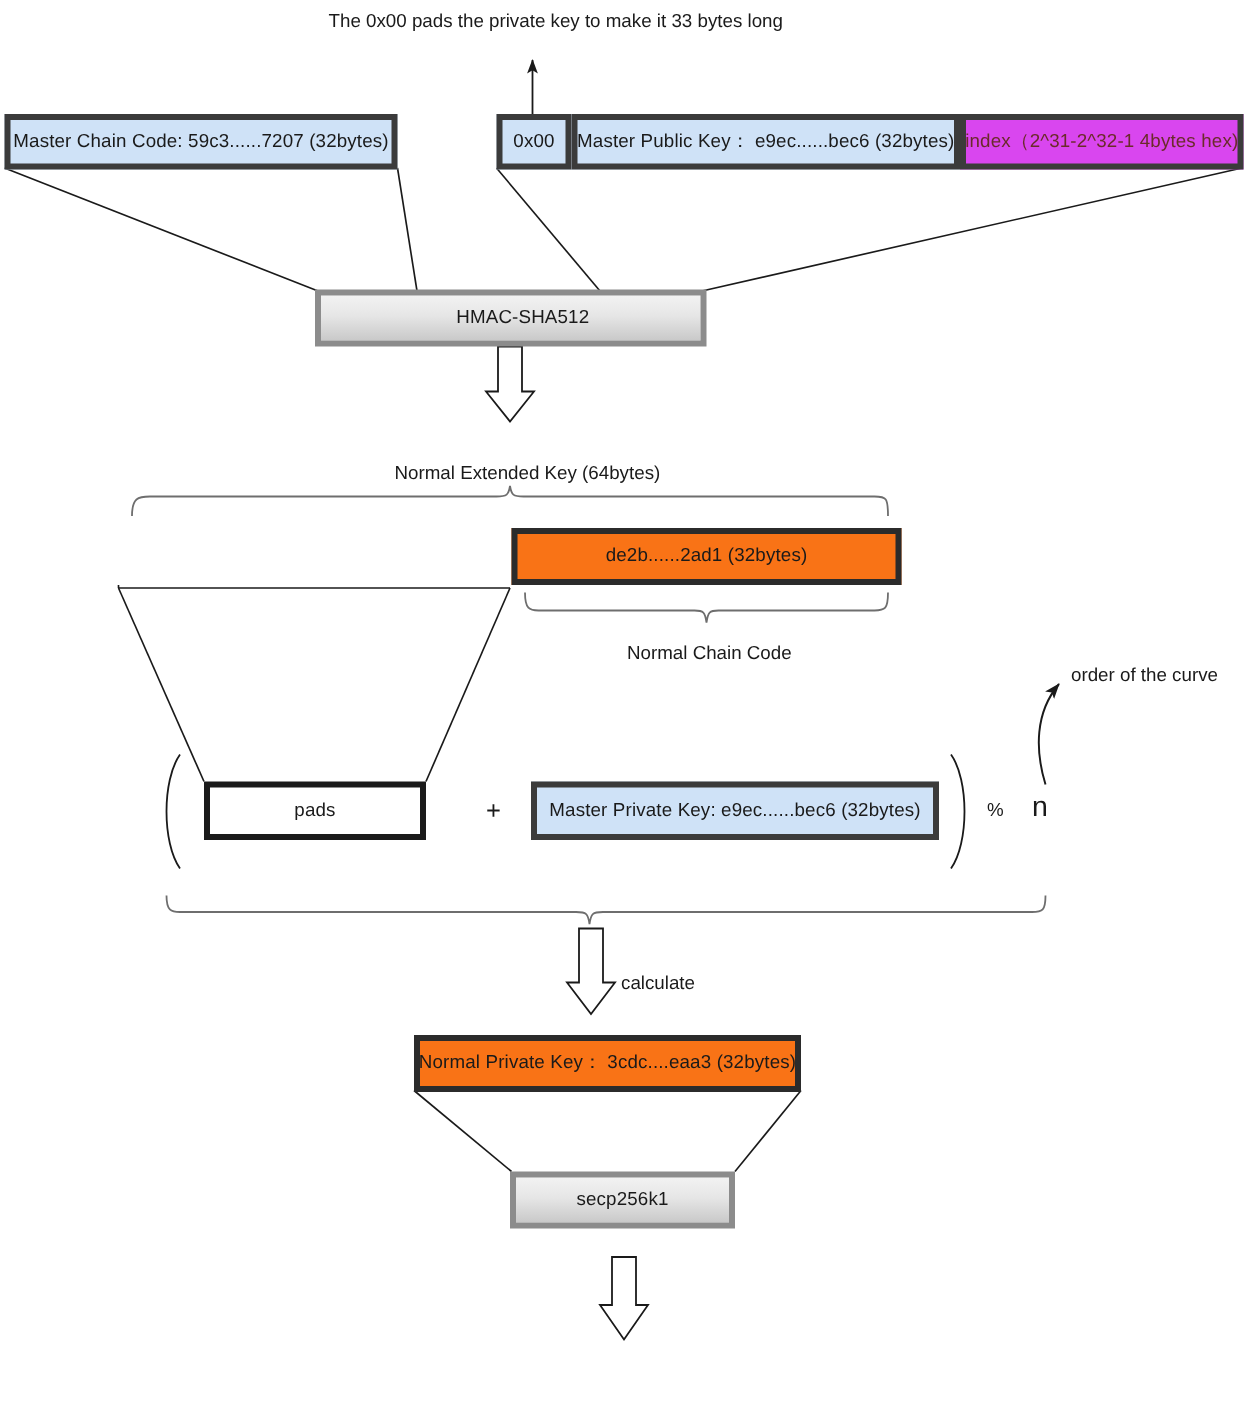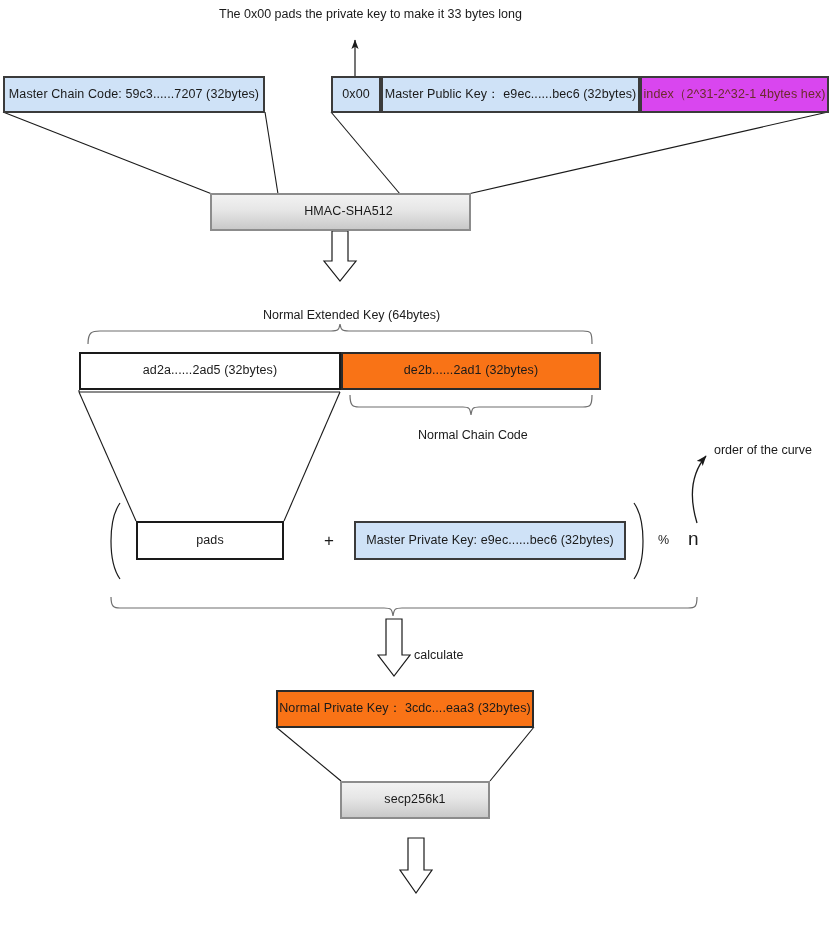--- a/index.html
+++ b/index.html
@@ -25,21 +25,21 @@
     width: 832px;
     height: 941px;
     pointer-events: none;
   }
   .node {
     position: absolute;
     box-sizing: border-box;
     display: flex;
     align-items: center;
     justify-content: center;
-    border: 2px solid #1d4ed8;
+    border: 4px solid #1d4ed8;
     font-size: 12.5px;
     line-height: 1.25;
     letter-spacing: 0.1px;
     text-align: center;
     white-space: nowrap;
   }
   .node.blue    { background: #cfe2f7; border-color: #3b3b3b; }
   .node.red     { background: #d946ef; border-color: #3b3b3b; color: #6b2b2b; }
   .node.green   { background: #f97316; border-color: #2b2b2b; }
   .node.white   { background: #ffffff; border-color: #1a1a1a; }
@@ -145,21 +145,20 @@
   <div class="node blue" style="left:331px; top:76px; width:50px; height:37px;">0x00</div>
 
   <div class="node blue" style="left:381px; top:76px; width:259px; height:37px;">Master Public Key：  e9ec......bec6 (32bytes)</div>
 
   <div class="node red" style="left:640px; top:76px; width:189px; height:37px;">index（2^31-2^32-1  4bytes  hex)</div>
 
   <div class="node gray" style="left:210px; top:193px; width:261px; height:38px;padding-left:16px;">HMAC-SHA512</div>
 
   <div class="lbl" style="left:263px; top:308px;">Normal Extended Key  (64bytes)</div>
 
-  <div class="node white" style="left:79px; top:352px; width:262px; height:38px;">ad2a......2ad5   (32bytes)</div>
 
   <div class="node green" style="left:341px; top:352px; width:260px; height:38px;">de2b......2ad1  (32bytes)</div>
 
   <div class="lbl" style="left:418px; top:428px;">Normal Chain  Code</div>
 
   <div class="node white" style="left:136px; top:521px; width:148px; height:39px;">pads</div>
 
   <div class="lbl sym" style="left:324px; top:530px;">+</div>
 
   <div class="node blue" style="left:354px; top:521px; width:272px; height:39px;">Master Private Key:   e9ec......bec6   (32bytes)</div>

